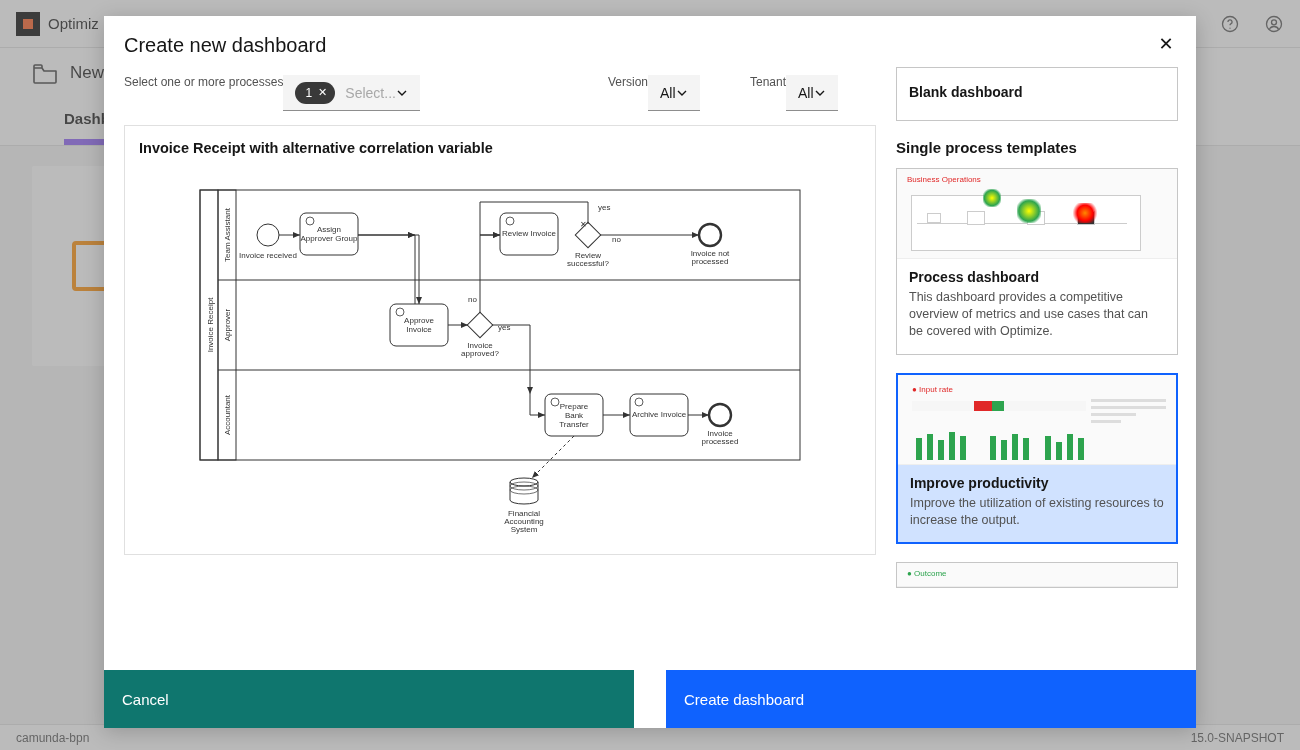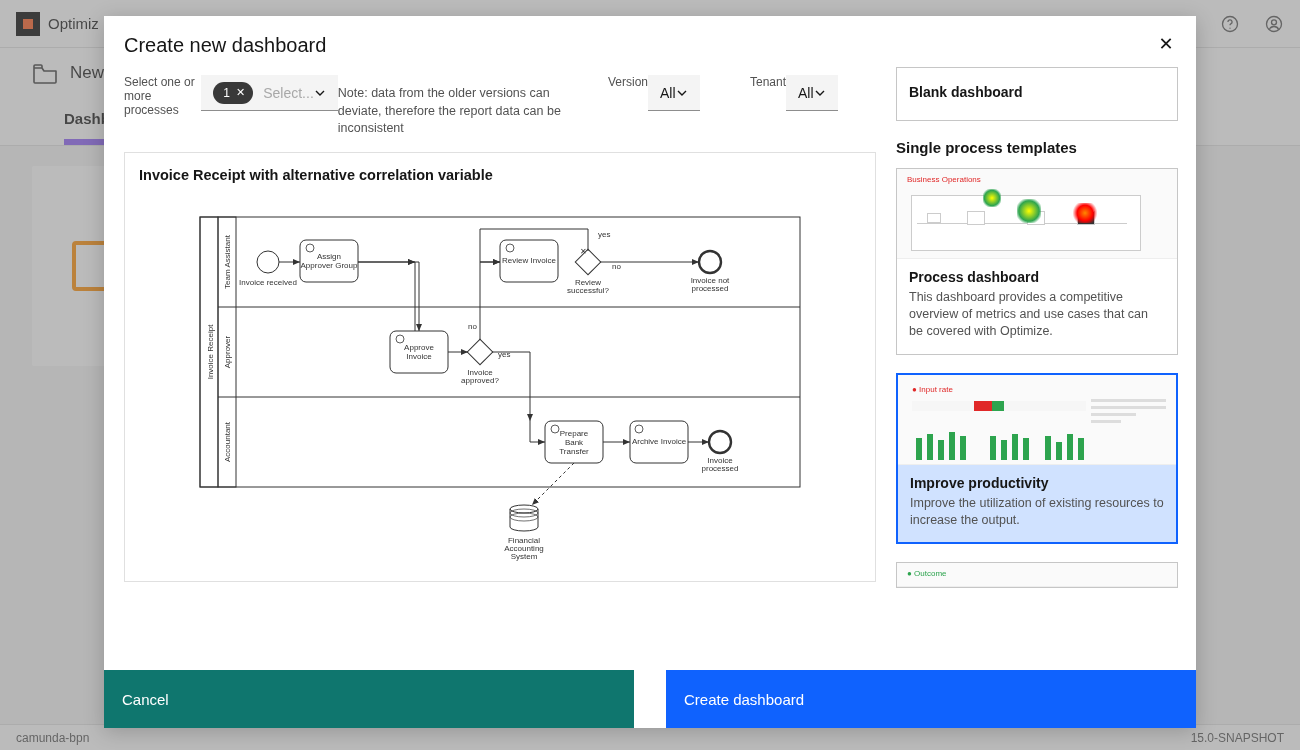--- a/index.html
+++ b/index.html
@@ -156,21 +156,20 @@
               <div class="pill">
                 <span>1</span>
                 <span class="pill-x">✕</span>
               </div>
               <span class="placeholder">Select...</span>
             </div>
             <svg class="chev" viewBox="0 0 12 12">
                 <path d="M2 4 l4 4 4-4" fill="none" stroke="#161616" stroke-width="1.4"></path>
               </svg>
           </div>
-          <div class="note">Note: data from the older versions can deviate, therefore the report data can be inconsistent</div>
         </div>
         <div class="field ver-field">
           <div class="field-label">Version</div>
           <div class="select-box">
             <span>All</span>
             <svg class="chev" viewBox="0 0 12 12">
                 <path d="M2 4 l4 4 4-4" fill="none" stroke="#161616" stroke-width="1.4"></path>
               </svg>
           </div>
         </div>

